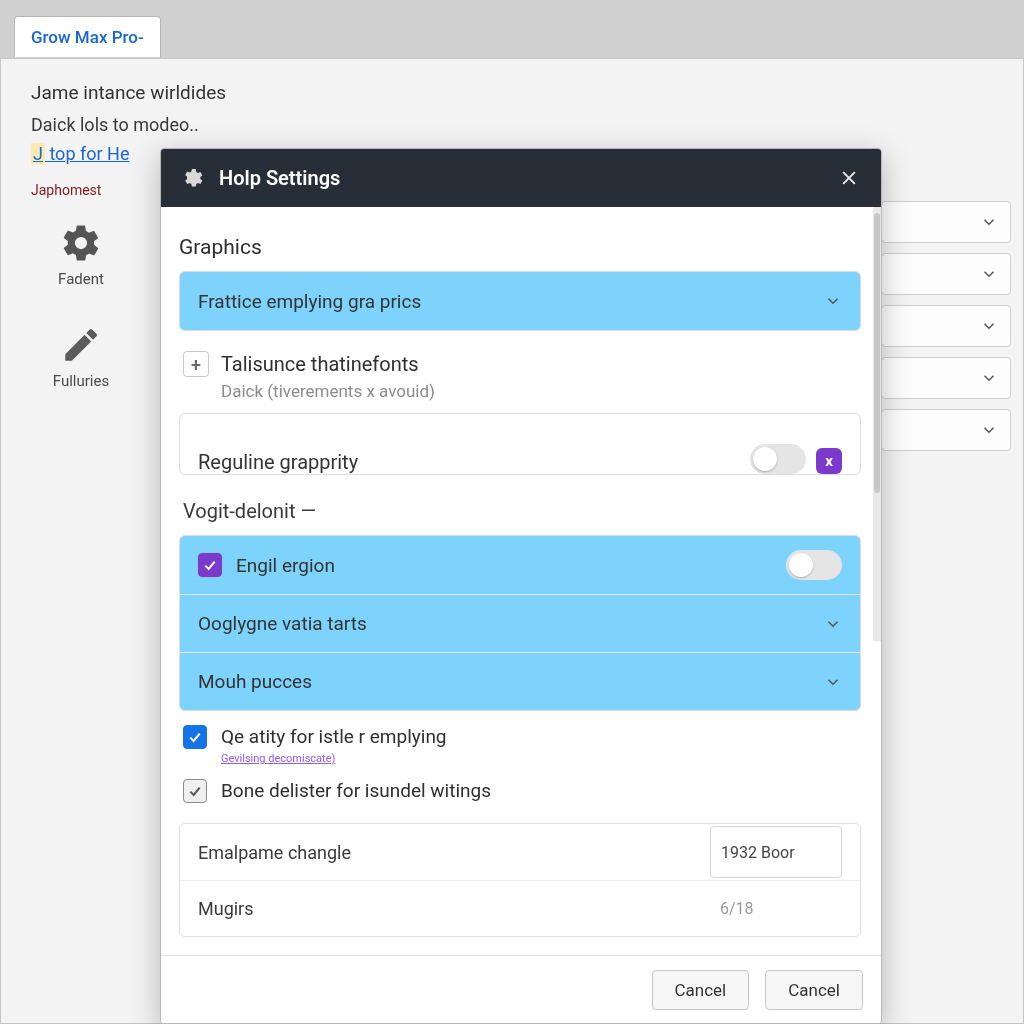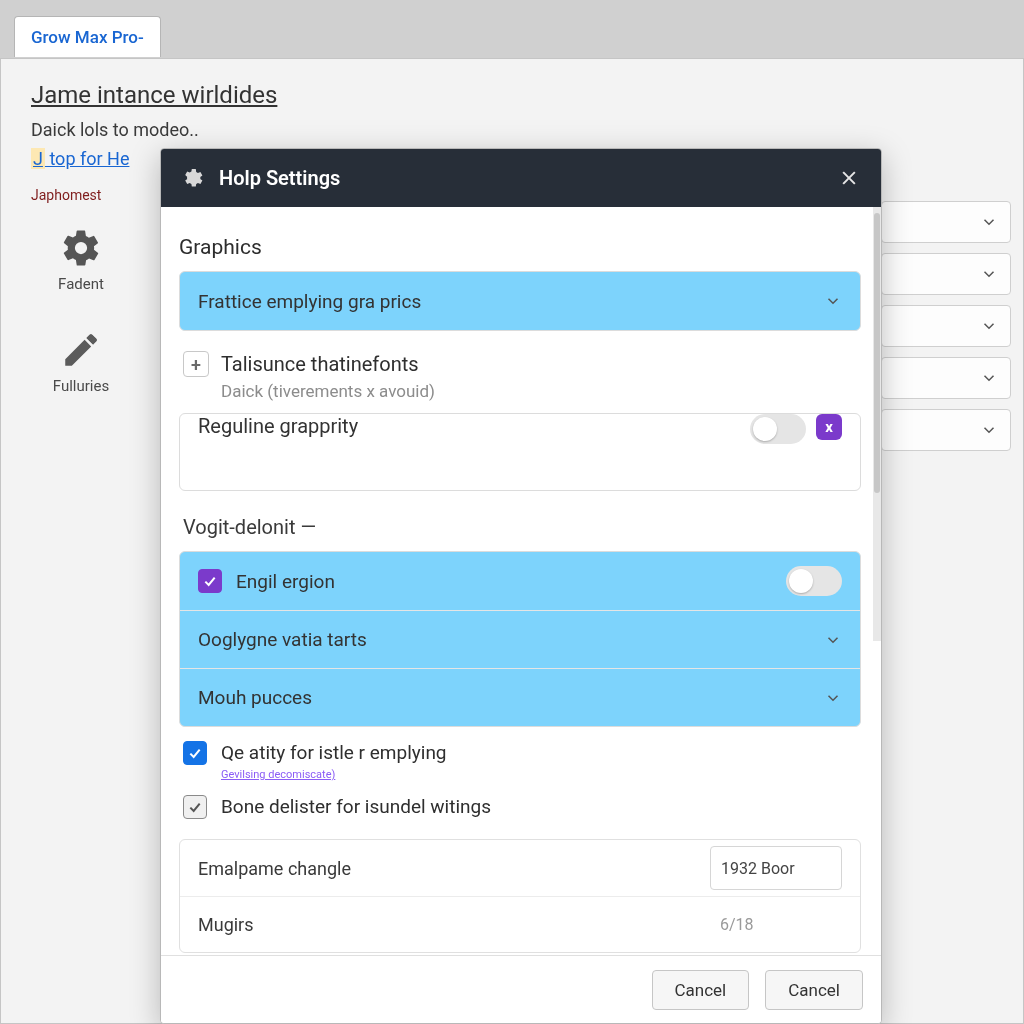--- a/index.html
+++ b/index.html
@@ -4,21 +4,21 @@
 <style>
   * { box-sizing: border-box; margin: 0; padding: 0; font-family: -apple-system, BlinkMacSystemFont, "Segoe UI", Roboto, Arial, sans-serif; }
   html, body { width: 1024px; height: 1024px; overflow: hidden; }
   body { background: #d0d0d0; position: relative; }
 
   
   .bg-page { position:absolute; top:0; left:0; right:0; bottom:0; padding:0; background:#d0d0d0; }
   .tab-strip { height:58px; padding:16px 0 0 14px; }
   .tab-active { display:inline-block; padding:10px 16px; background:#ffffff; border:1px solid #b5b5b5; border-bottom:none; color:#1966d2; font-size:17px; font-weight:500; border-radius:4px 4px 0 0; }
   .page-body { position:absolute; top:58px; left:0; right:0; bottom:0; background:#f3f3f3; border:1px solid #c5c5c5; padding:22px 30px; }
-  .page-title { font-size:24px; color:#333; font-weight:400;text-decoration:underline; }
+  .page-title { font-size:19px; color:#333; font-weight:400; }
   .page-sub { margin-top:10px; font-size:18px; color:#3a3a3a; }
   .page-link { display:inline-block; margin-top:8px; color:#1966d2; font-size:18px; text-decoration:underline; }
   .page-link .hl { background:#fde8b3; padding:0 2px; }
   .side-label { font-size:14px; color:#7f1d1d; }
 
   .side-block { display:flex; flex-direction:column; align-items:center; gap:6px; width:92px; text-align:center; }
   .side-block .icon-wrap { width:42px; height:42px; color:#555; }
   .side-block .lbl { font-size:15px; color:#4a4a4a; }
   .pencil-icon svg path { fill:#5b5b5b; }
 
@@ -40,21 +40,21 @@
   .scroll-thumb { position:absolute; top:6px; left:1px; width:6px; height:280px; background:#c7c7c7; border-radius:3px; }
 
   .section-title { font-size:21px; color:#2d2d2d; margin:10px 0 12px 0; }
 
   .card { border:1px solid #dcdcdc; border-radius:6px; background:#7dd3fc; }
   .row { display:flex; align-items:center; height:58px; padding:0 18px; font-size:19px; color:#333; }
   .row + .row { border-top:1px solid #e5e5e5; }
   .row .lbl { flex:1; }
   .row .small-chev { margin-left:auto; }
 
-  .toggle-row { display:flex; align-items:flex-start; height:78px; padding:0 18px; border:1px solid #dcdcdc; border-radius:6px; background:#fff; }
+  .toggle-row { display:flex; align-items:flex-end; height:62px; padding:0 18px; border:1px solid #dcdcdc; border-radius:6px; background:#fff; }
   .toggle-row .lbl { font-size:20px; color:#333; flex:1; }
 
   .mini-head { display:flex; align-items:center; gap:12px; margin:20px 0 4px 4px; }
   .mini-head .plus-box { width:26px;height:26px; border:1px solid #c8c8c8; border-radius:4px; display:flex; align-items:center; justify-content:center; color:#6a6a6a; font-size:18px; font-weight:600; }
   .mini-head .t { font-size:20px; color:#2f2f2f; }
   .mini-desc { margin:2px 0 12px 42px; font-size:17px; color:#8c8c8c; }
 
   .section-sub { font-size:20px; color:#3a3a3a; margin:24px 0 12px 4px; }
 
   .check-line { display:flex; align-items:flex-start; gap:14px; margin:14px 0 0 4px; }
@@ -70,21 +70,21 @@
   .toggle { width:56px; height:30px; background:#e5e5e5; border-radius:16px; position:relative; flex-shrink:0; }
   .toggle .knob { position:absolute; top:3px; width:24px; height:24px; background:#fff; border-radius:50%; box-shadow:0 1px 2px rgba(0,0,0,0.25); }
   .toggle.off .knob { left:3px; }
 
   .x-badge { width:26px; height:26px; border-radius:6px; background:#7b3acb; color:#fff; display:flex; align-items:center; justify-content:center; font-size:15px; font-weight:700; margin-left:10px; }
 
   .kv-card { margin-top:20px; border:1px solid #e0e0e0; border-radius:6px; }
   .kv-row { display:flex; align-items:center; height:56px; padding:0 18px; font-size:18px; color:#3a3a3a; }
   .kv-row + .kv-row { border-top:1px solid #ececec; }
   .kv-row .k { flex:1; }
-  .kv-row .v { width:132px; height:44px; border:1px solid #d6d6d6; border-radius:4px; display:flex; align-items:center; padding:0 10px; font-size:16px; color:#444; }
+  .kv-row .v { width:132px; height:52px; border:1px solid #d6d6d6; border-radius:4px; display:flex; align-items:center; padding:0 10px; font-size:16px; color:#444; }
   .kv-row .v.muted { color:#9a9a9a; border:none; }
 
   .footer { height:68px; border-top:1px solid #e0e0e0; display:flex; align-items:center; justify-content:flex-end; gap:16px; padding:0 18px; background:#fff; }
   .btn { height:40px; padding:0 22px; border:1px solid #c6c6c6; background:#f6f6f6; border-radius:4px; font-size:17px; color:#333; display:flex; align-items:center; cursor:pointer; }
 </style>
 </head>
 <body>
 
 <div class="bg-page">
   <div class="tab-strip">

